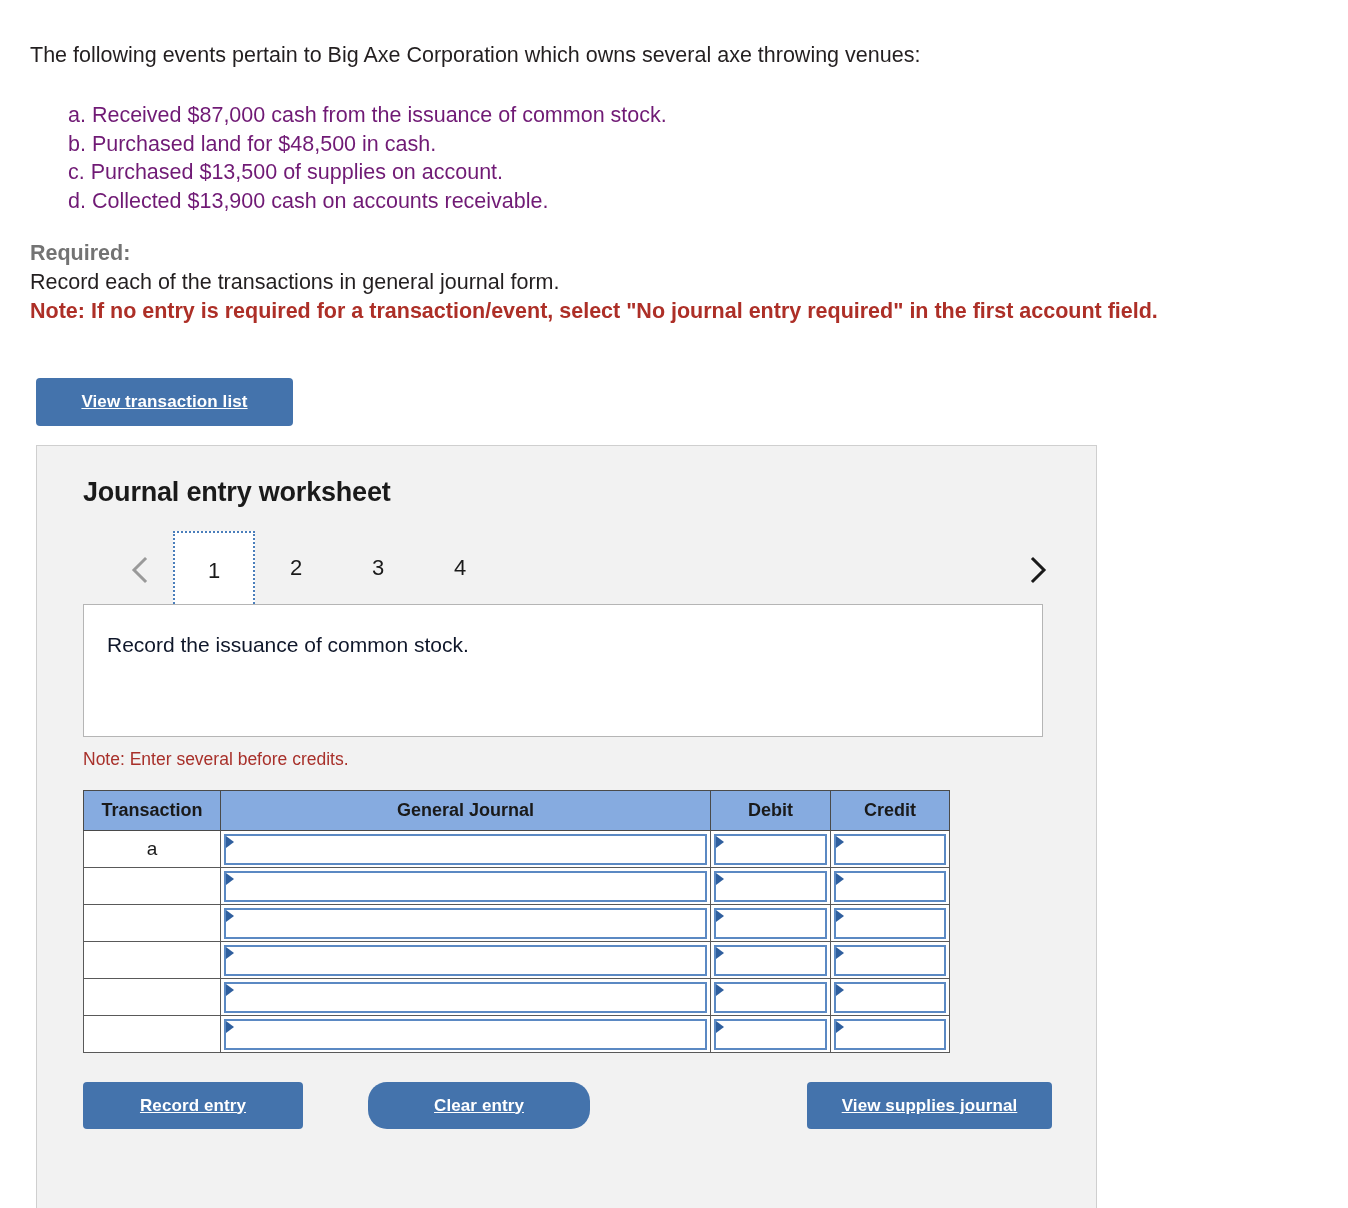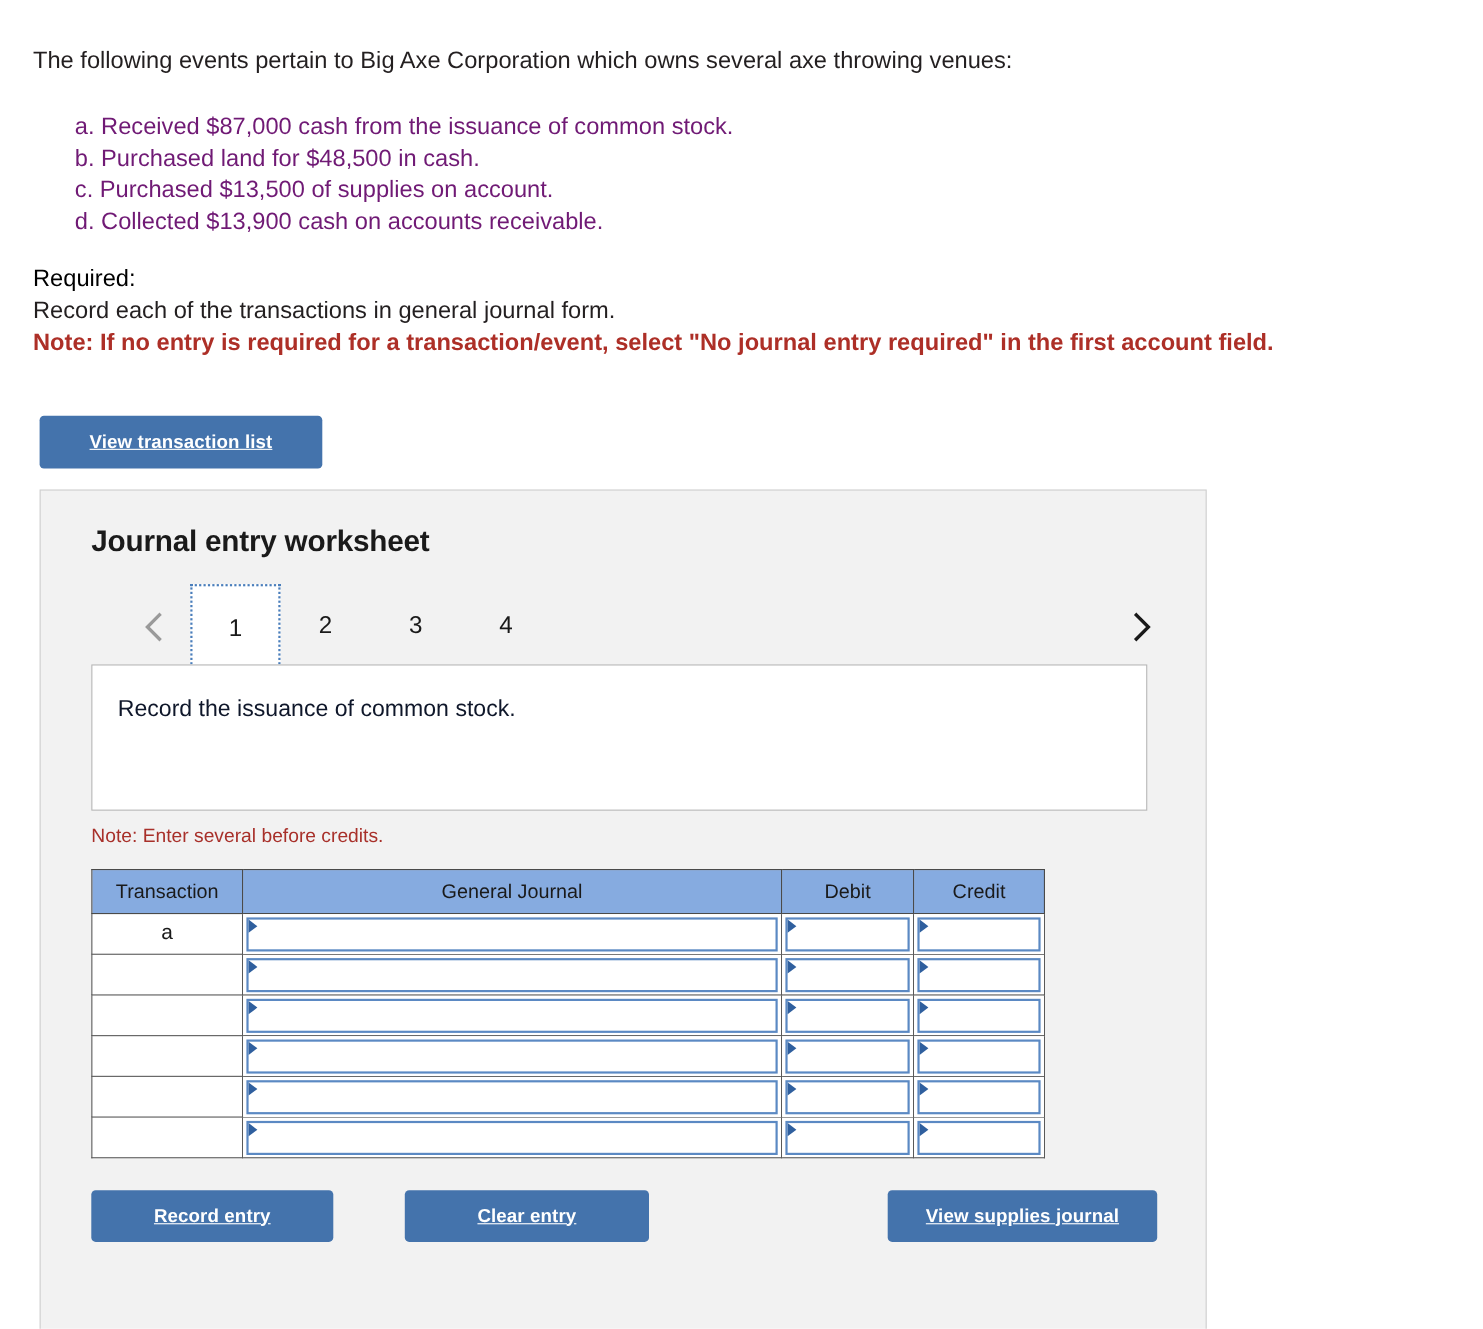--- a/index.html
+++ b/index.html
@@ -39,21 +39,21 @@
   }
   .event-line { white-space: nowrap; }
 
   .required-block {
     position: absolute;
     left: 30px;
     top: 239px;
     font-size: 21.5px;
     line-height: 29px;
   }
-  .required-label { font-weight: normal; color: #000000; }
+  .required-label { font-weight: bold; color: #737373; }
   .required-text  { color: #231f20; }
   .required-note  { font-weight: bold; color: #ad2f27; }
 
   
   .btn {
     display: inline-flex;
     align-items: center;
     justify-content: center;
     background: #4473ac;
     color: #ffffff;
@@ -180,21 +180,21 @@
     width: 866px;
     border-collapse: collapse;
     table-layout: fixed;
     background: #ffffff;
   }
   .jtable th {
     background: #86abe0;
     border: 1px solid #4a4a4a;
     height: 40px;
     font-size: 18px;
-    font-weight: normal;
+    font-weight: bold;
     color: #1a1a1a;
     text-align: center;
     padding: 0;
   }
   .jtable td {
     border: 1px solid #595959;
     height: 37px;
     padding: 0;
     background: #ffffff;
     vertical-align: middle;
@@ -244,20 +244,21 @@
     height: 47px;
     font-size: 17px;
   }
   .btn-clear {
     position: absolute;
     left: 331px;
     top: 636px;
     width: 222px;
     height: 47px;
     font-size: 17px;
+    border-radius: 19px;
   }
   .btn-view-journal {
     position: absolute;
     left: 770px;
     top: 636px;
     width: 245px;
     height: 47px;
     font-size: 17px;
   }
 </style>

